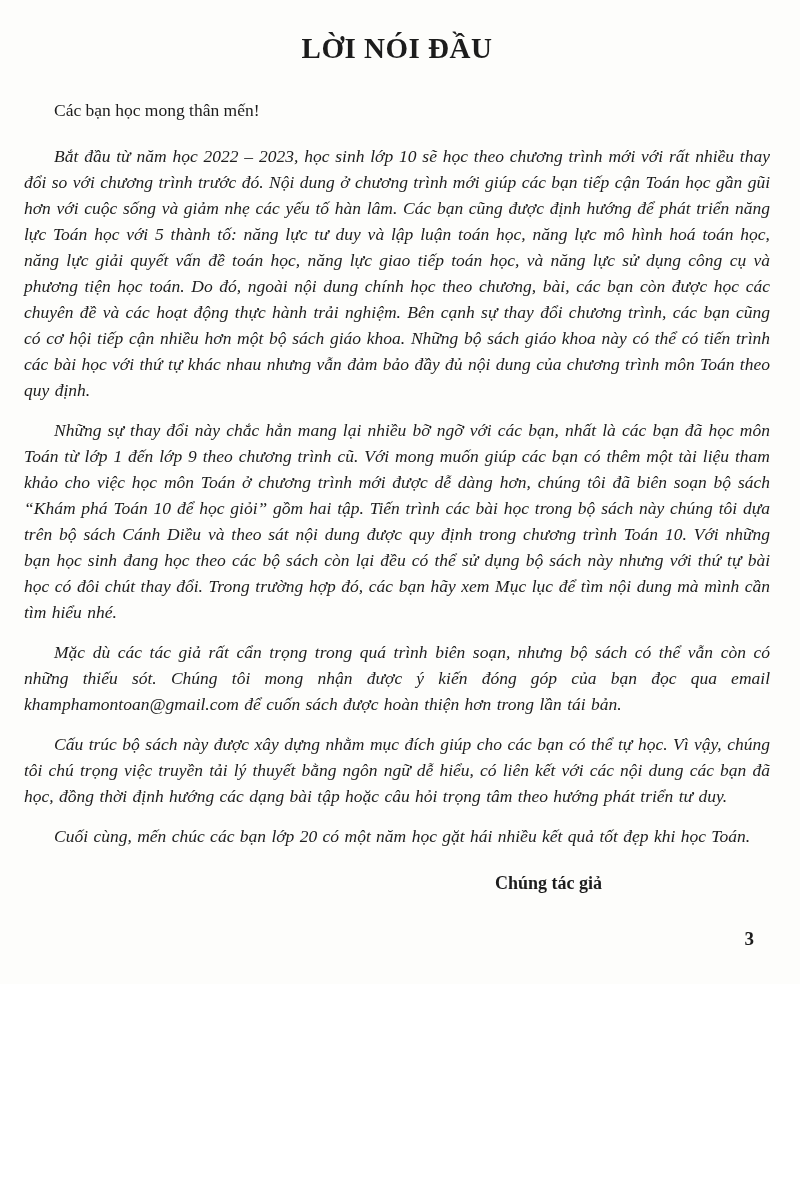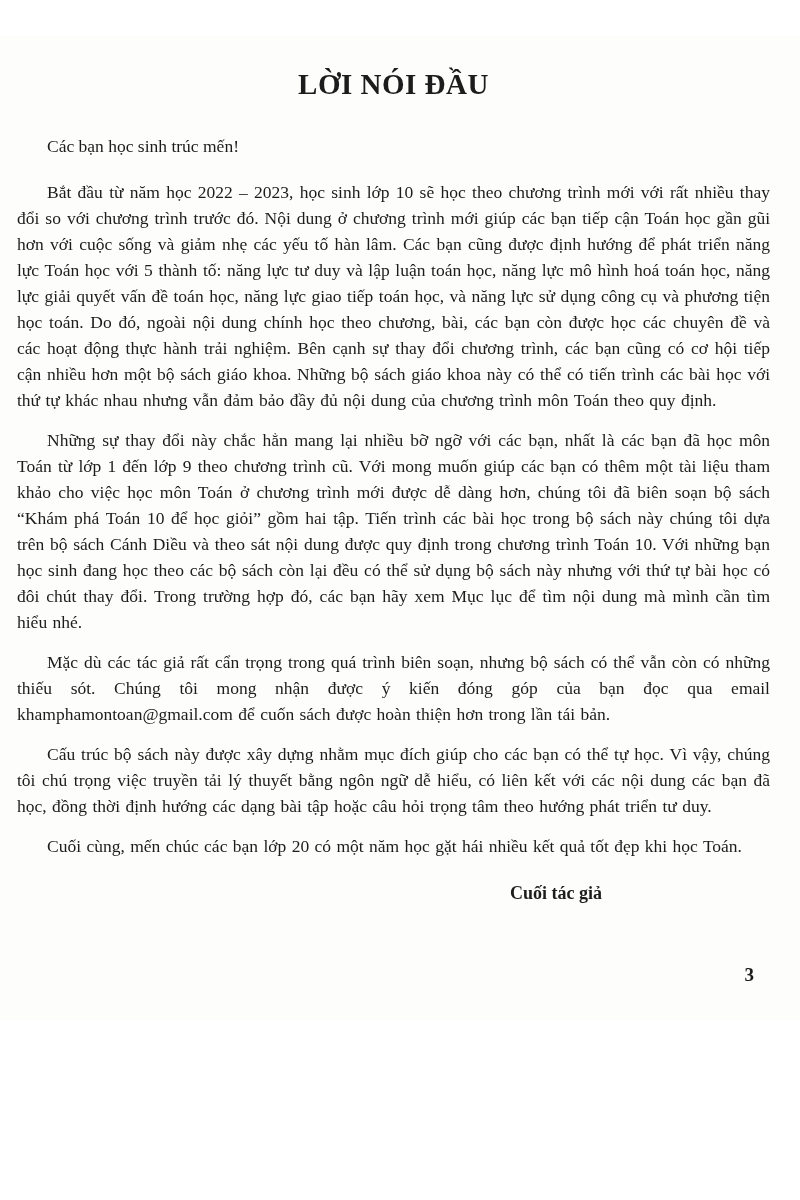--- a/index.html
+++ b/index.html
@@ -6,25 +6,24 @@
       margin: 0;
       padding: 0;
       background: #ffffff;
     }
     .page {
       position: relative;
       width: 800px;
       height: 984px;
       background: #fdfdfb;
       box-sizing: border-box;
-      padding: 24px 30px 0 17px;
+      padding: 24px 30px 0 24px;
       overflow: hidden;
       font-family: "Liberation Serif", serif;
       color: #1c1c1c;
-      margin-top: 36px;
     }
     .title {
       text-align: center;
       font-size: 29px;
       font-weight: bold;
       letter-spacing: 0.5px;
       margin: 8px 0 32px 0;
     }
     .greeting {
       font-size: 17.5px;
@@ -32,20 +31,21 @@
       text-indent: 30px;
       margin: 0 0 20px 0;
     }
     .para {
       font-size: 17.5px;
       line-height: 26px;
       text-align: justify;
       text-indent: 30px;
       margin: 0 0 14px 0;
       word-spacing: 1px;
+      font-style: italic;
     }
     .signature {
       font-size: 18px;
       font-weight: bold;
       text-align: right;
       padding-right: 168px;
       margin-top: 24px;
     }
     .page-number {
       position: absolute;
@@ -55,29 +55,29 @@
       font-weight: bold;
     }
   </style>
 </head>
 <body>
 
 <div class="page">
 
   <h1 class="title">LỜI NÓI ĐẦU</h1>
 
-  <p class="greeting">Các bạn học sinh trúc mến!</p>
+  <p class="greeting">Các bạn học mong thân mến!</p>
 
   <p class="para">Bắt đầu từ năm học 2022 – 2023, học sinh lớp 10 sẽ học theo chương trình mới với rất nhiều thay đổi so với chương trình trước đó. Nội dung ở chương trình mới giúp các bạn tiếp cận Toán học gần gũi hơn với cuộc sống và giảm nhẹ các yếu tố hàn lâm. Các bạn cũng được định hướng để phát triển năng lực Toán học với 5 thành tố: năng lực tư duy và lập luận toán học, năng lực mô hình hoá toán học, năng lực giải quyết vấn đề toán học, năng lực giao tiếp toán học, và năng lực sử dụng công cụ và phương tiện học toán. Do đó, ngoài nội dung chính học theo chương, bài, các bạn còn được học các chuyên đề và các hoạt động thực hành trải nghiệm. Bên cạnh sự thay đổi chương trình, các bạn cũng có cơ hội tiếp cận nhiều hơn một bộ sách giáo khoa. Những bộ sách giáo khoa này có thể có tiến trình các bài học với thứ tự khác nhau nhưng vẫn đảm bảo đầy đủ nội dung của chương trình môn Toán theo quy định.</p>
 
   <p class="para">Những sự thay đổi này chắc hẳn mang lại nhiều bỡ ngỡ với các bạn, nhất là các bạn đã học môn Toán từ lớp 1 đến lớp 9 theo chương trình cũ. Với mong muốn giúp các bạn có thêm một tài liệu tham khảo cho việc học môn Toán ở chương trình mới được dễ dàng hơn, chúng tôi đã biên soạn bộ sách “Khám phá Toán 10 để học giỏi” gồm hai tập. Tiến trình các bài học trong bộ sách này chúng tôi dựa trên bộ sách Cánh Diều và theo sát nội dung được quy định trong chương trình Toán 10. Với những bạn học sinh đang học theo các bộ sách còn lại đều có thể sử dụng bộ sách này nhưng với thứ tự bài học có đôi chút thay đổi. Trong trường hợp đó, các bạn hãy xem Mục lục để tìm nội dung mà mình cần tìm hiểu nhé.</p>
 
   <p class="para">Mặc dù các tác giả rất cẩn trọng trong quá trình biên soạn, nhưng bộ sách có thể vẫn còn có những thiếu sót. Chúng tôi mong nhận được ý kiến đóng góp của bạn đọc qua email khamphamontoan@gmail.com để cuốn sách được hoàn thiện hơn trong lần tái bản.</p>
 
   <p class="para">Cấu trúc bộ sách này được xây dựng nhằm mục đích giúp cho các bạn có thể tự học. Vì vậy, chúng tôi chú trọng việc truyền tải lý thuyết bằng ngôn ngữ dễ hiểu, có liên kết với các nội dung các bạn đã học, đồng thời định hướng các dạng bài tập hoặc câu hỏi trọng tâm theo hướng phát triển tư duy.</p>
 
   <p class="para">Cuối cùng, mến chúc các bạn lớp 20 có một năm học gặt hái nhiều kết quả tốt đẹp khi học Toán.</p>
 
-  <div class="signature">Cuối tác giả</div>
+  <div class="signature">Chúng tác giả</div>
 
   <div class="page-number">3</div>
 
 </div>
 
 </body></html>

